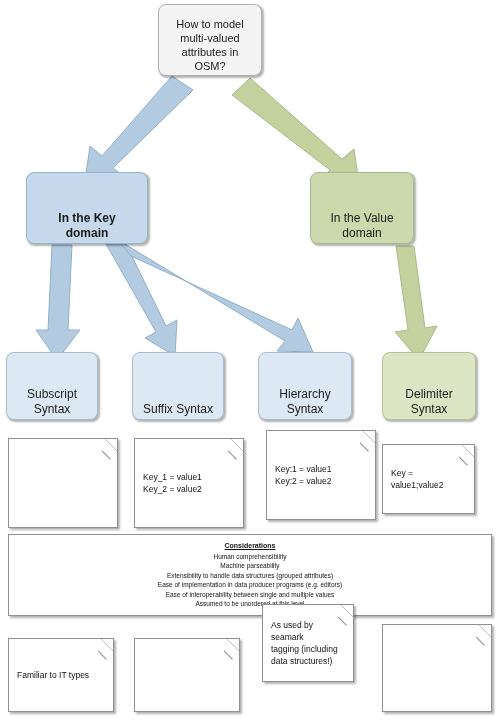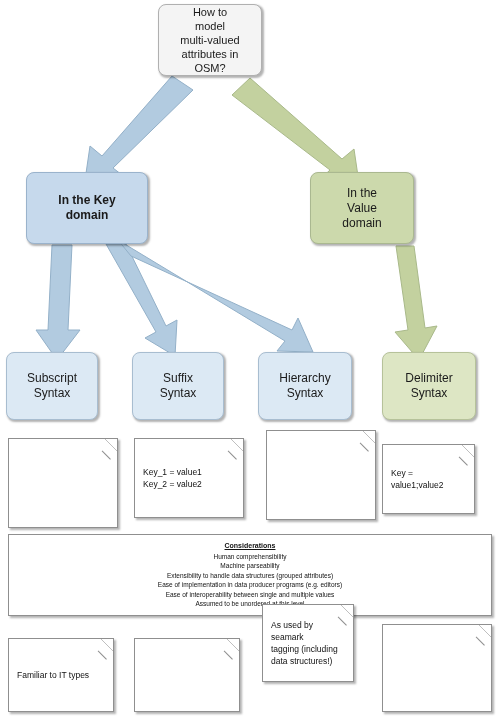--- a/index.html
+++ b/index.html
@@ -18,29 +18,29 @@
     position: absolute;
     left: 0; top: 0;
     width: 500px;
     height: 720px;
   }
   .node {
     position: absolute;
     box-sizing: border-box;
     border-radius: 8px;
     display: flex;
-    align-items: center;
+    align-items: flex-end;
     justify-content: center;
     text-align: center;
     font-size: 11px;
     line-height: 14px;
     color: #1a1a1a;
     border: 1px solid #9a9a9a;
     box-shadow: 1.5px 1.5px 2px rgba(0,0,0,0.30);
-    padding: 20px;
+    padding: 2px;
   }
   .node-root {
     background: #f4f4f4;
     border-color: #b0b0b0;
   }
   .node-blue {
     background: #c6d9ec;
     border-color: #9ab3cc;
     font-size: 12px;
     line-height: 15px;
@@ -186,30 +186,32 @@
 <div class="node node-leaf-green" style="left:382px; top:352px; width:94px; height:68px;">
   <span style="white-space:pre-line;">Delimiter
 Syntax</span>
 </div>
 
 <div class="doc" style="left:8px; top:438px; width:110px; height:90px;">
   <span class="fold"></span>
   <span class="foldline"></span>
 </div>
 
-<div class="doc" style="left:134px; top:438px; width:110px; height:80px;">
+<div class="doc" style="left:134px; top:438px; width:110px; height:90px;">
   <span class="fold"></span>
   <span class="foldline"></span>
   <span>Key_1 = value1
 Key_2 = value2</span>
 </div>
 
 <div class="doc" style="left:266px; top:430px; width:110px; height:90px;">
   <span class="fold"></span>
   <span class="foldline"></span>
+  <span>Key:1 = value1
+Key:2 = value2</span>
 </div>
 
 <div class="doc" style="left:382px; top:444px; width:93px; height:70px;">
   <span class="fold"></span>
   <span class="foldline"></span>
   <span>Key = value1;value2</span>
 </div>
 
 <div class="considerations" style="left:8px; top:534px; width:484px; height:82px;">
   <div class="title">Considerations</div>

